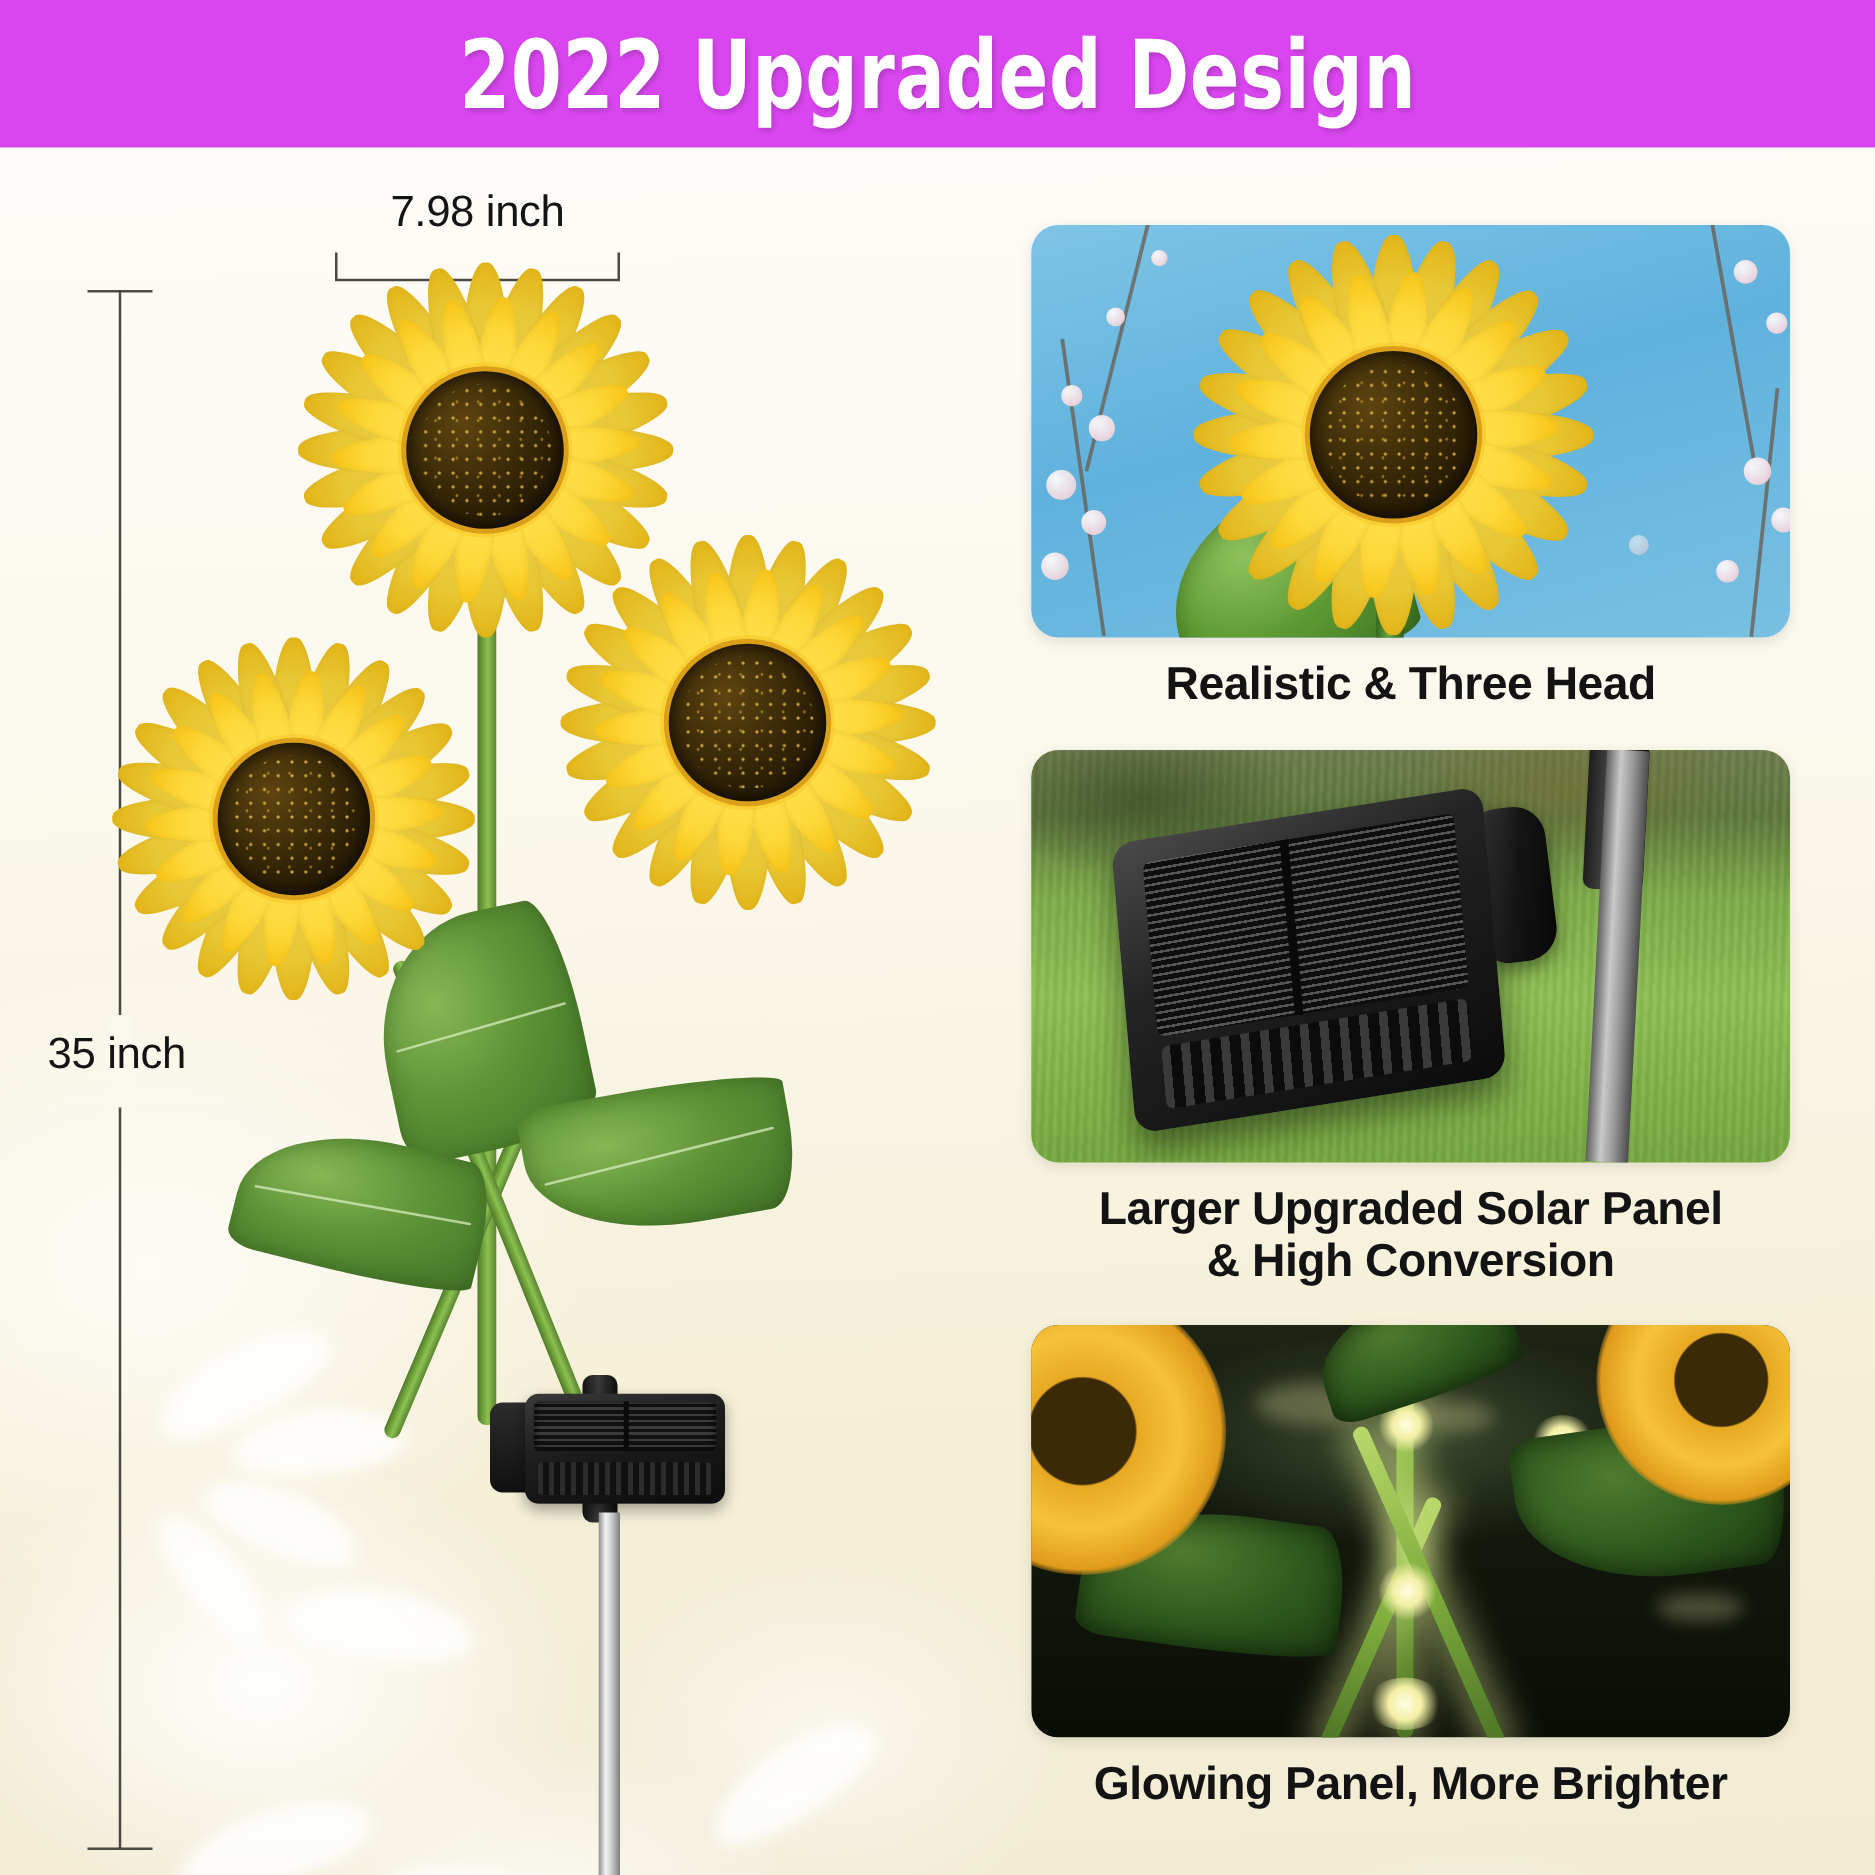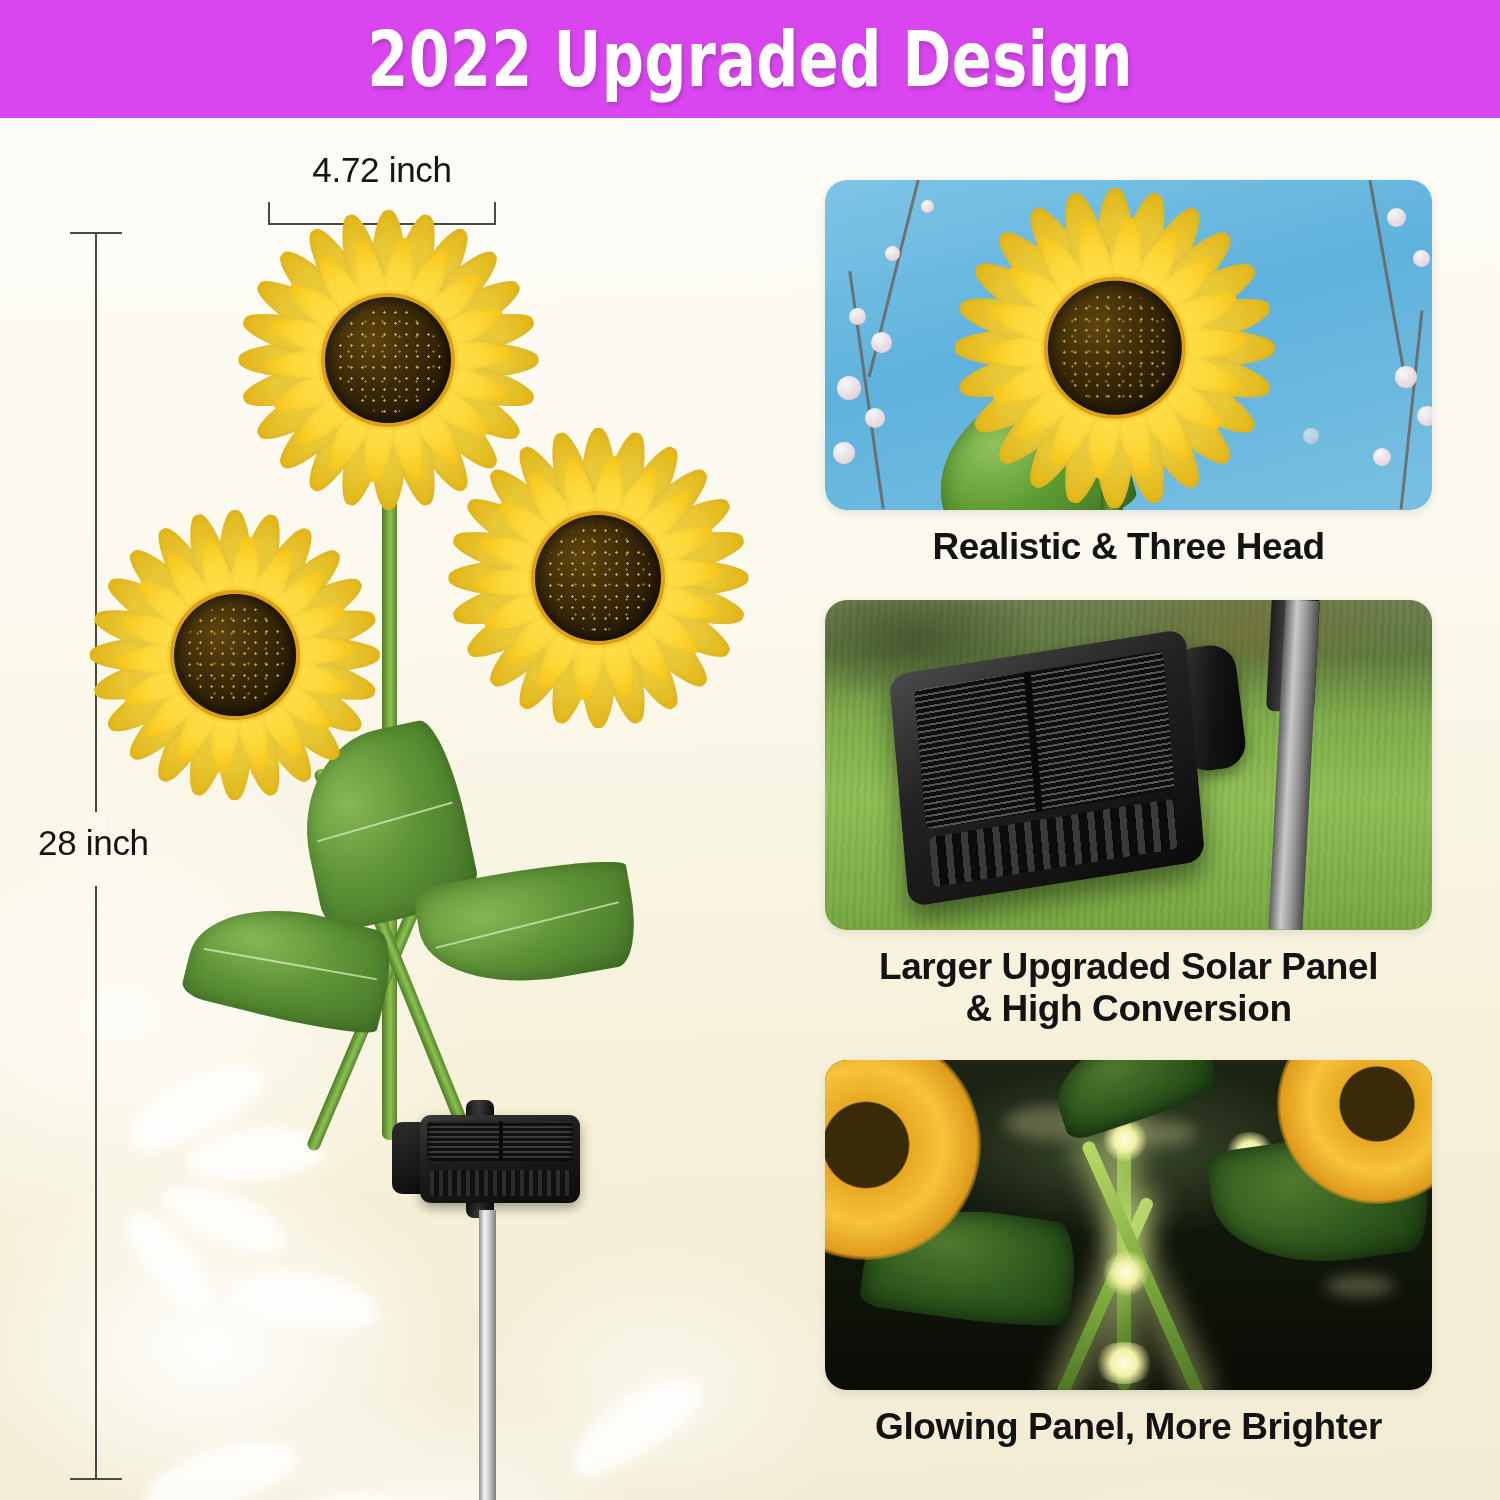--- a/index.html
+++ b/index.html
@@ -290,33 +290,33 @@
     <div class="daisy" style="left:300px;  top:1380px; width:170px; height:60px; transform:rotate(12deg);"></div>
     <div class="daisy" style="left:560px;  top:1280px; width:150px; height:56px; transform:rotate(-34deg);"></div>
 
   </div>
 
   <div class="banner">
     <div class="banner-title">2022 Upgraded Design</div>
   </div>
 
   <div class="dim-h-wrap">
-    <div class="dim-h-label">4.72 inch</div>
+    <div class="dim-h-label">7.98 inch</div>
     <div class="dim-h-line">
       <div class="cap l"></div>
       <div class="cap r"></div>
       <div class="bar"></div>
     </div>
   </div>
 
   <div class="dim-v-line"></div>
   <div class="dim-v-cap top"></div>
   <div class="dim-v-cap bot"></div>
   <div class="dim-v-mask"></div>
-  <div class="dim-v-label">28 inch</div>
+  <div class="dim-v-label">35 inch</div>
 
   <div class="product">
 
     <div class="stem" style="left:292px; top:230px; width:15px; height:700px;"></div>
     <div class="stem" style="left:215px; top:600px; width:13px; height:340px; transform:rotate(23deg); transform-origin:50% 100%;"></div>
     <div class="stem" style="left:372px; top:530px; width:13px; height:400px; transform:rotate(-22deg); transform-origin:50% 100%;"></div>
 
     <div class="leaf" style="left:215px; top:520px; width:160px; height:190px; border-radius:58% 16% 58% 16%/58% 58% 16% 16%; transform:rotate(-12deg);"></div>
     <div class="leaf" style="left:100px; top:700px; width:200px; height:110px; border-radius:62% 12% 62% 12%/62% 62% 12% 12%; transform:rotate(14deg);"></div>
     <div class="leaf" style="left:330px; top:660px; width:215px; height:112px; border-radius:12% 62% 12% 62%/12% 12% 62% 62%; transform:rotate(-10deg);"></div>

